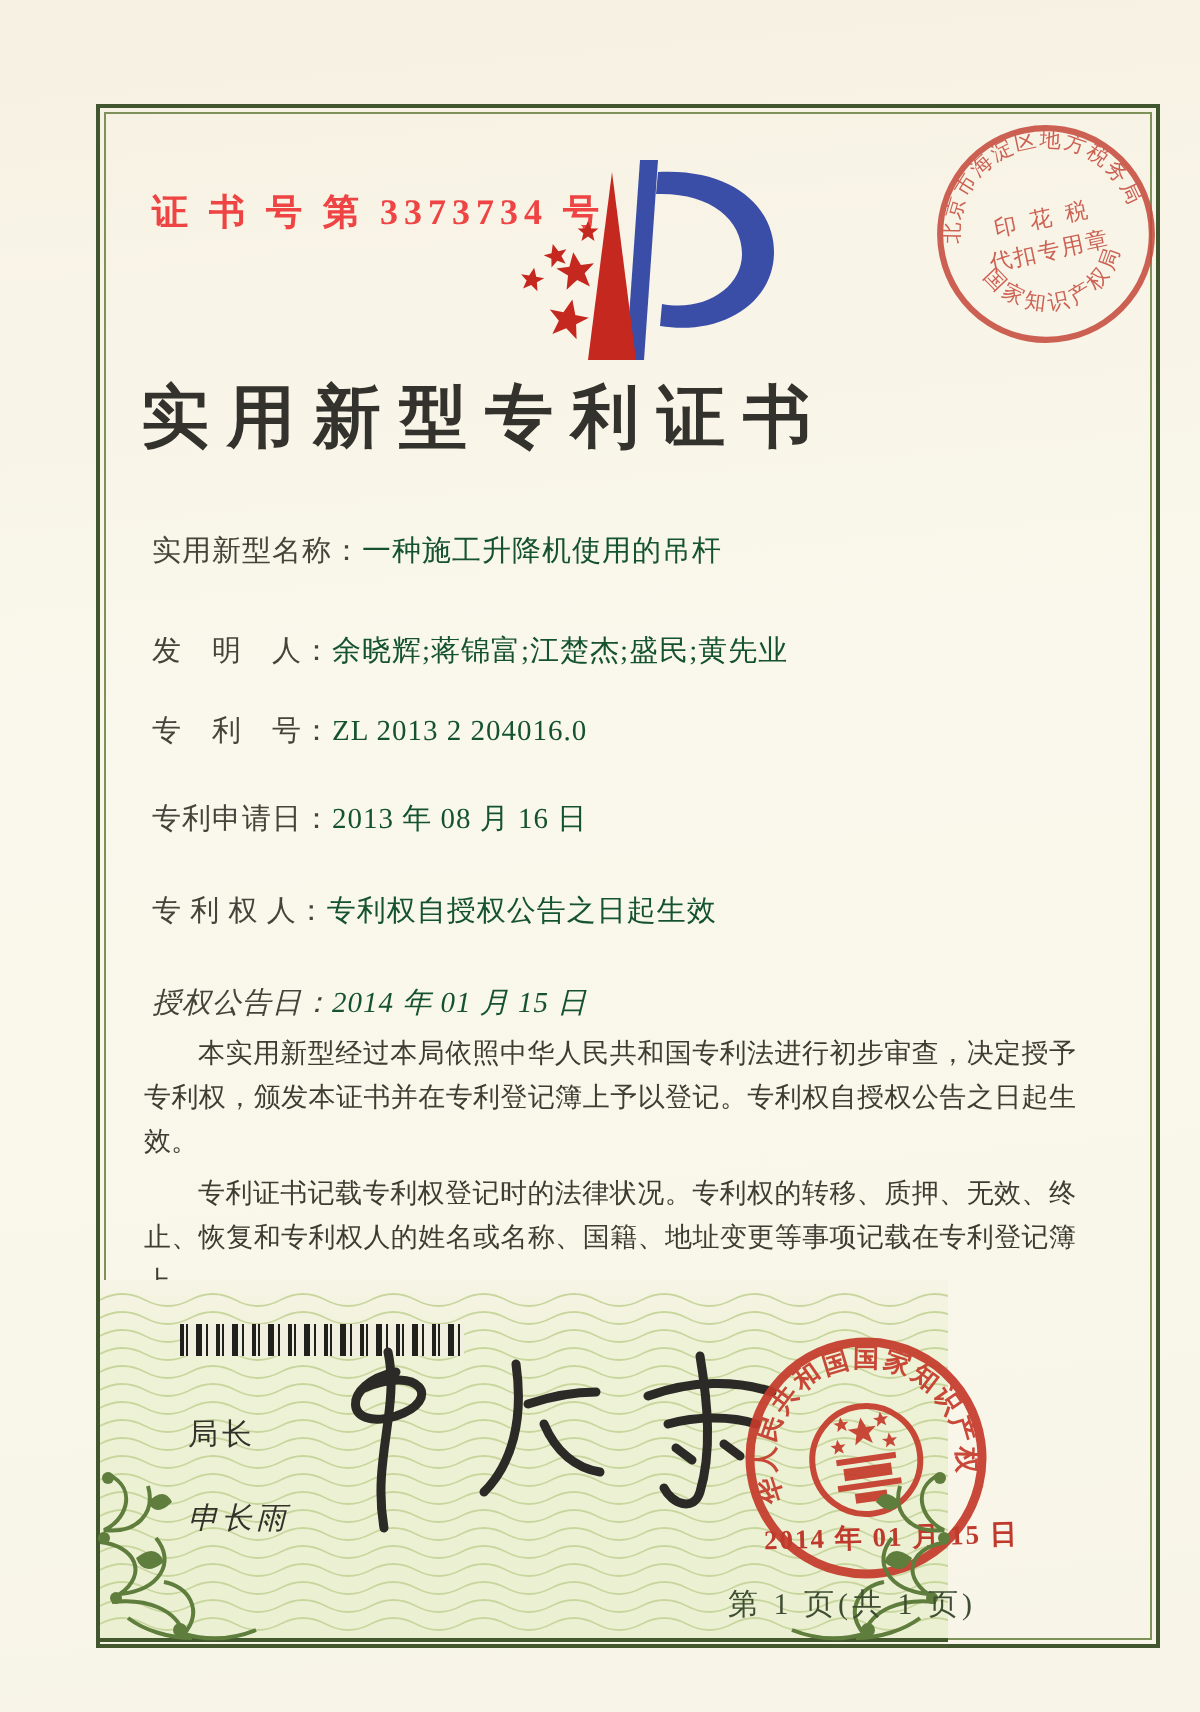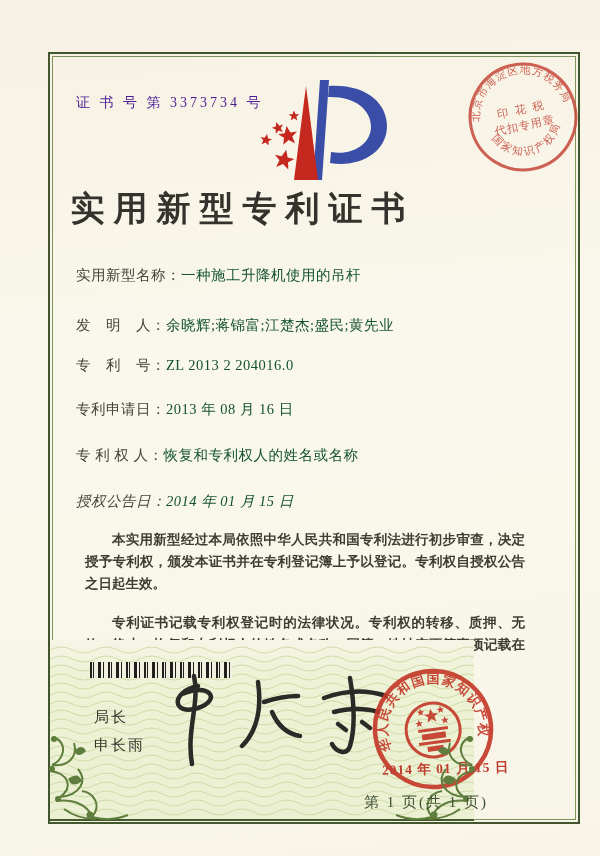--- a/index.html
+++ b/index.html
@@ -12,21 +12,21 @@
   .frame{
     position:absolute;left:48px;top:52px;width:528px;height:768px;
     border:2px solid #41552e;
   }
   .frame-inner{
     position:absolute;left:2px;top:2px;right:2px;bottom:2px;
     border:1px solid #7d9159;
   }
   .cert-no{
     position:absolute;left:76px;top:94px;
-    font-size:14px;letter-spacing:3px;color:#4c1d95;
+    font-size:18px;letter-spacing:3px;color:#ef4444;font-weight:bold;
   }
   
   .logo{position:absolute;left:232px;top:76px;width:170px;height:108px;}
   
   .tax-stamp{
     position:absolute;left:466px;top:60px;width:114px;height:114px;
     transform:rotate(-12deg);opacity:.85;
   }
   
   .title{
@@ -39,37 +39,37 @@
   .field-row{position:absolute;left:0;font-size:14.5px;letter-spacing:.5px;white-space:nowrap;}
   .field-row .lbl{color:#45443a;margin-top:13px;}
   .field-row .val{color:#14532d;}
   .fr0{top:4px;}  .fr1{top:54px;}  .fr2{top:94px;}
   .fr3{top:138px;}.fr4{top:184px;} .fr5{top:230px;font-style:italic;}
   
   .body-text{
     position:absolute;left:68px;top:512px;width:474px;
     font-size:13.5px;line-height:22px;text-align:justify;color:#3e3d33;
   }
-  .body-text p{margin:17px;text-indent:2em;font-weight:bold;}
+  .body-text p{margin:4px;text-indent:2em;}
   
   .band{
     position:absolute;left:50px;top:640px;width:424px;height:179px;
     background:linear-gradient(180deg,#f7f4e6 0px,#eef2d6 34px,#ebf0d2 100%);
     border-bottom:5px double #44582e;
   }
   .band .waves{position:absolute;left:0;top:0;width:100%;height:100%;}
   .barcode{
     position:absolute;left:40px;top:22px;width:142px;height:16px;
     background:repeating-linear-gradient(90deg,
       #20201c 0 2px,#f1efdf 2px 3px,#20201c 3px 4px,#f1efdf 4px 8px,
       #20201c 8px 11px,#f1efdf 11px 13px,#20201c 13px 14px,#f1efdf 14px 18px);
   }
   .sig-block{position:absolute;left:44px;top:68px;font-family:"Liberation Sans","DejaVu Sans",sans-serif;}
   .sig-title{font-size:15px;letter-spacing:2px;color:#33322a;}
-  .sig-name{font-size:15px;letter-spacing:2px;color:#33322a;margin-top:9px;}
+  .sig-name{font-size:15px;letter-spacing:2px;color:#33322a;margin-top:23px;font-style:italic;}
   .signature-svg{position:absolute;left:102px;top:28px;width:252px;height:104px;}
   .office-seal{
     position:absolute;left:320px;top:26px;width:126px;height:126px;
     transform:rotate(-8deg);opacity:.92;
   }
   .seal-date{
     position:absolute;left:332px;top:120px;font-size:13.5px;letter-spacing:1px;
     color:#bf3a2c;white-space:nowrap;transform:rotate(-1.5deg);font-weight:700;
   }
   .page-number{
@@ -131,21 +131,21 @@
   <div class="field-row fr1">
     <span class="lbl">发　明　人：</span><span class="val">余晓辉;蒋锦富;江楚杰;盛民;黄先业</span>
   </div>
   <div class="field-row fr2">
     <span class="lbl">专　利　号：</span><span class="val">ZL 2013 2 204016.0</span>
   </div>
   <div class="field-row fr3">
     <span class="lbl">专利申请日：</span><span class="val">2013 年 08 月 16 日</span>
   </div>
   <div class="field-row fr4">
-    <span class="lbl">专 利 权 人：</span><span class="val">恢复和专利权人的姓名或名称</span>
+    <span class="lbl">专 利 权 人：</span><span class="val">专利权自授权公告之日起生效</span>
   </div>
   <div class="field-row fr5">
     <span class="lbl">授权公告日：</span><span class="val">2014 年 01 月 15 日</span>
   </div>
 </div>
 
 <div class="body-text">
   <p>本实用新型经过本局依照中华人民共和国专利法进行初步审查，决定授予专利权，颁发本证书并在专利登记簿上予以登记。专利权自授权公告之日起生效。</p>
   <p>专利证书记载专利权登记时的法律状况。专利权的转移、质押、无效、终止、恢复和专利权人的姓名或名称、国籍、地址变更等事项记载在专利登记簿上。</p>
 </div>

